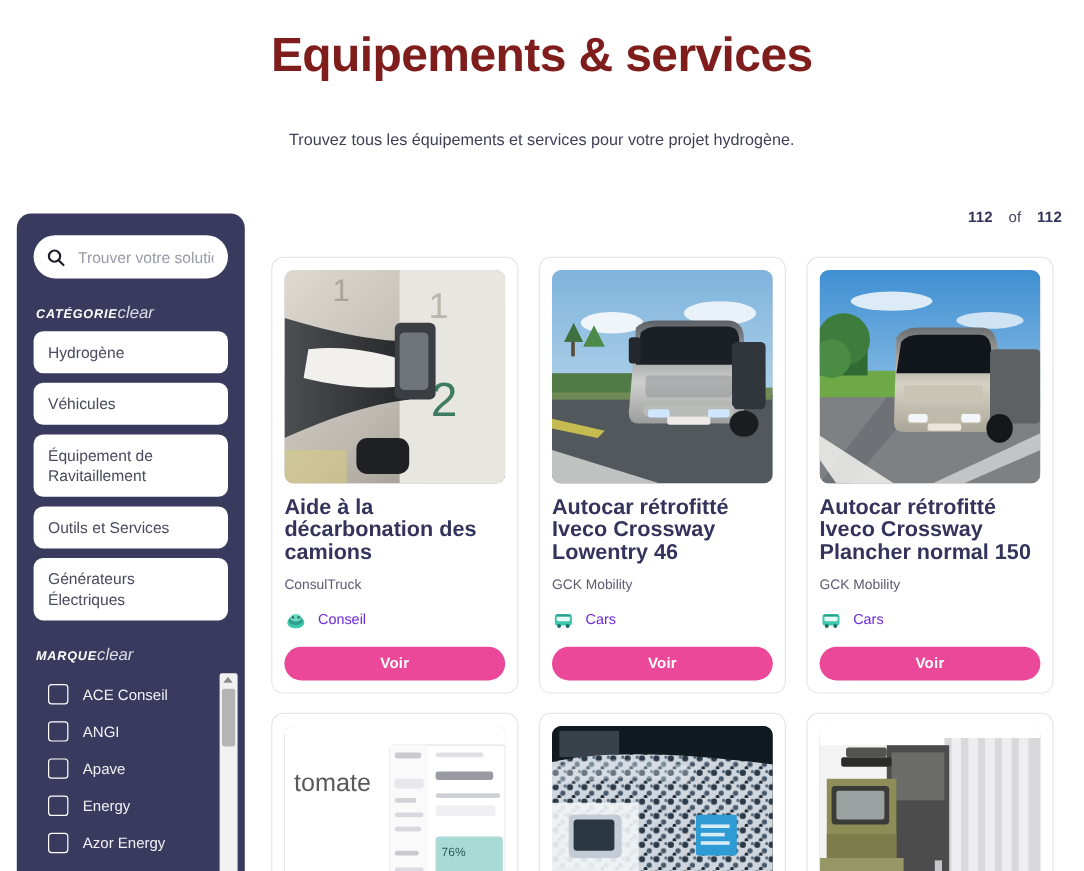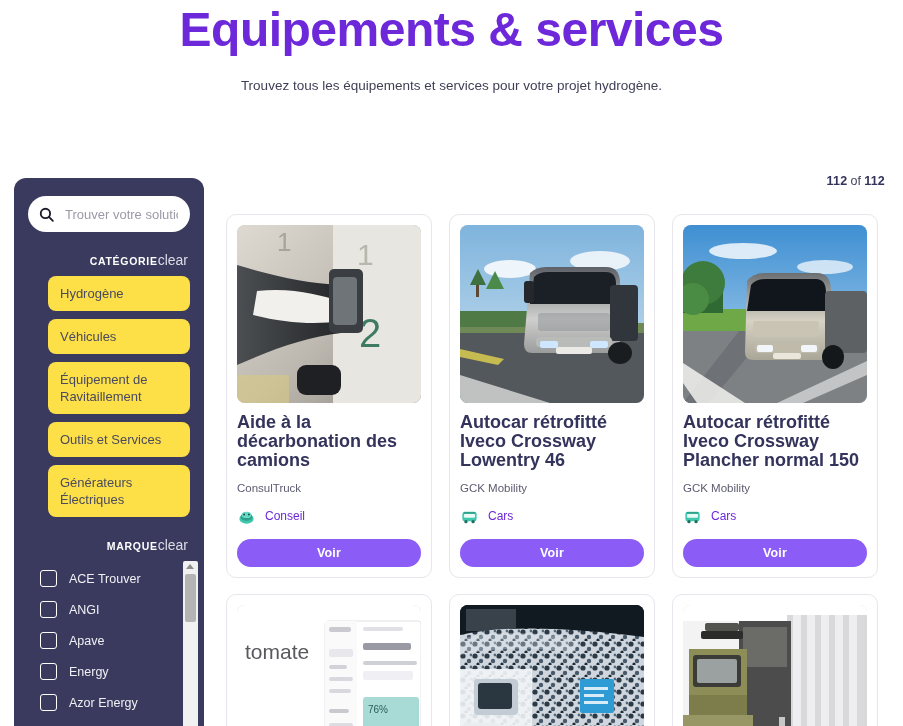--- a/index.html
+++ b/index.html
@@ -10,46 +10,46 @@
     overflow: hidden;
     background: #ffffff;
     font-family: "Liberation Sans", sans-serif;
     -webkit-font-smoothing: antialiased;
   }
   .page { position: relative; width: 903px; height: 726px; overflow: hidden; }
 
   
   .header { padding-top: 4px; text-align: center; }
   .page-title {
-    margin: 0;
-    font-size: 48px;
+    margin: 16px;
+    font-size: 40px;
     line-height: 52px;
     font-weight: 700;
-    color: #6d28d9;
+    color: #7f1d1d;
     letter-spacing: -0.5px;
   }
   .page-subtitle {
-    margin: 20px 0 0 0;
+    margin: 35px 0 0 0;
     font-size: 13.5px;
     line-height: 20px;
     color: #3f3f56;
     font-weight: 400;
   }
 
   
   .results-count {
     position: absolute;
     right: 18px;
     top: 174px;
     font-size: 12.5px;
     color: #33335c;
     letter-spacing: .2px;
   }
   .results-count .num { font-weight: 700; }
-  .results-count .of  { font-weight: 400; color: #44445f; margin: 0 3px; }
+  .results-count .of  { font-weight: 400; color: #44445f; margin: 0 13px; }
 
   
   .sidebar {
     position: absolute;
     left: 14px;
     top: 178px;
     width: 190px;
     height: 548px;
     background: #3a3a5f;
     border-radius: 12px 12px 0 0;
@@ -76,46 +76,46 @@
     font-size: 13px;
     font-family: "Liberation Sans", sans-serif;
     color: #33335c;
     background: transparent;
   }
   .search-input::placeholder { color: #9a9aa8; }
 
   .filter-head {
     display: flex;
     align-items: baseline;
-    justify-content: flex-end;
+    justify-content: flex-start;
     margin: 20px 2px 8px 2px;
+    font-style: italic;
   }
   .filter-label {
     font-size: 10.5px;
     font-weight: 700;
     letter-spacing: .7px;
     color: #ffffff;
   }
   .filter-clear {
     font-size: 14px;
     color: #dcdce6;
     cursor: pointer;
     text-decoration: none;
   }
 
   .chip {
-    background: #fde047;
+    background: #ffffff;
     border-radius: 8px;
     margin-bottom: 8px;
     padding: 9px 12px;
     font-size: 13px;
     line-height: 17px;
     color: #4a4a5e;
     cursor: pointer;
-    margin-left: 20px;
   }
 
   
   .brand-wrap {
     position: relative;
     display: flex;
   }
   .brand-list {
     flex: 1 1 auto;
     padding-top: 2px;
@@ -214,21 +214,21 @@
   .card-tag .tag-txt {
     margin-left: 9px;
     font-size: 12px;
     color: #6d28d9;
   }
   .card-btn {
     margin-top: 13px;
     height: 28px;
     border: 0;
     border-radius: 14px;
-    background: #8b5cf6;
+    background: #ec4899;
     color: #ffffff;
     font-size: 12.5px;
     font-weight: 700;
     font-family: "Liberation Sans", sans-serif;
     cursor: pointer;
     letter-spacing: .2px;
   }
 </style>
 </head>
 <body>
@@ -269,21 +269,21 @@
 
     <div class="filter-head">
       <span class="filter-label">MARQUE</span>
       <span class="filter-clear">clear</span>
     </div>
 
     <div class="brand-wrap">
       <div class="brand-list">
         <label class="brand-row">
           <span class="brand-box"></span>
-          <span class="brand-name">ACE Trouver</span>
+          <span class="brand-name">ACE Conseil</span>
         </label>
         <label class="brand-row">
           <span class="brand-box"></span>
           <span class="brand-name">ANGI</span>
         </label>
         <label class="brand-row">
           <span class="brand-box"></span>
           <span class="brand-name">Apave</span>
         </label>
         <label class="brand-row">

